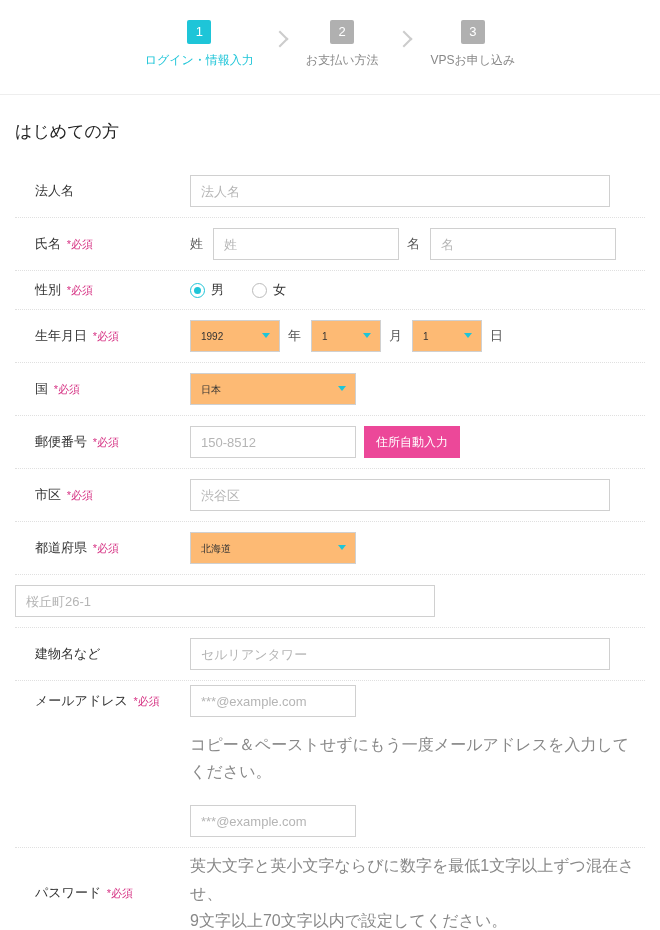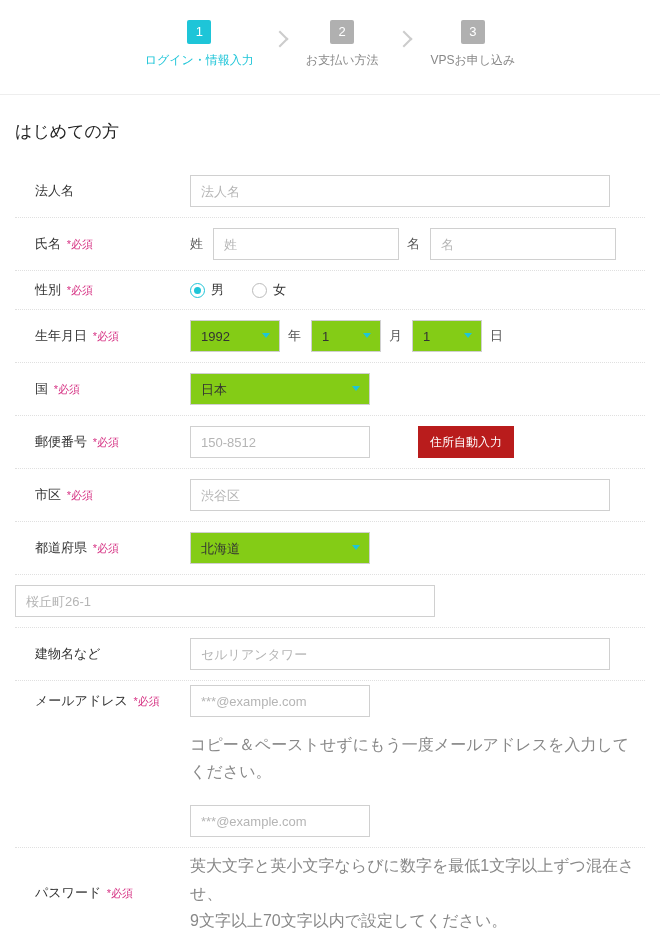--- a/index.html
+++ b/index.html
@@ -15,31 +15,31 @@
 h2 { font-size: 17px; font-weight: normal; color: #222; margin-bottom: 22px; }
 .row { display: flex; align-items: center; padding: 10px 0; border-bottom: 1px dotted #e0e0e0; }
 .row.noborder { border-bottom: none; padding-top: 4px; }
 .label { width: 175px; flex-shrink: 0; padding-left: 20px; color: #333; font-size: 13px; }
 .req { color: #d63384; font-size: 11px; margin-left: 2px; margin-top: 36px; }
 .field { flex: 1; display: flex; align-items: center; gap: 8px; flex-wrap: wrap; }
 input[type="text"], input[type="password"] { height: 32px; padding: 0 10px; border: 1px solid #d0d0d0; font-size: 13px; color: #333; background: #fff; }
 input::placeholder { color: #b5b5b5; }
 .hint { color: #888; font-size: 16px; line-height: 1.7; }
 .sel { position: relative; display: inline-block; }
-.sel select { appearance: none; -webkit-appearance: none; height: 32px; padding: 0 28px 0 10px; border: 1px solid #d0d0d0; background: #84cc16; font-size: 13px; color: #333; }
+.sel select { appearance: none; -webkit-appearance: none; height: 32px; padding: 0 28px 0 10px; border: 1px solid #d0d0d0; background: #fdba74; font-size: 10px; color: #333; }
 .sel::after { content: ""; position: absolute; right: 10px; top: 13px; width: 0; height: 0; border-left: 4px solid transparent; border-right: 4px solid transparent; border-top: 5px solid #1ec5d8; pointer-events: none; }
 .radio-wrap { display: flex; align-items: center; gap: 28px; }
 .radio-item { display: flex; align-items: center; gap: 6px; }
 .radio-outer { width: 15px; height: 15px; border: 1px solid #bbb; border-radius: 50%; display: flex; align-items: center; justify-content: center; background: #fff; }
 .radio-outer.checked { border-color: #1ec5d8; }
 .radio-inner { width: 7px; height: 7px; border-radius: 50%; background: #1ec5d8; }
 .sublabel { color: #555; font-size: 13px; margin-right: 2px; }
-.btn-dark { background: #b91c1c; color: #fff; border: none; height: 32px; padding: 0 12px; font-size: 12px; cursor: pointer; margin-left: 40px; }
+.btn-dark { background: #ec4899; color: #fff; border: none; height: 32px; padding: 0 12px; font-size: 12px; cursor: pointer; }
 .w-full { width: 420px; }
-.w-180 { width: 180px; }
+.w-180 { width: 166px; }
 .w-name { width: 186px; }
 .w-90 { width: 90px; }
 .w-70 { width: 70px; }
 </style>
 </head>
 <body>
 
 <div class="steps">
   <div class="step active">
     <div class="step-num">1</div>

